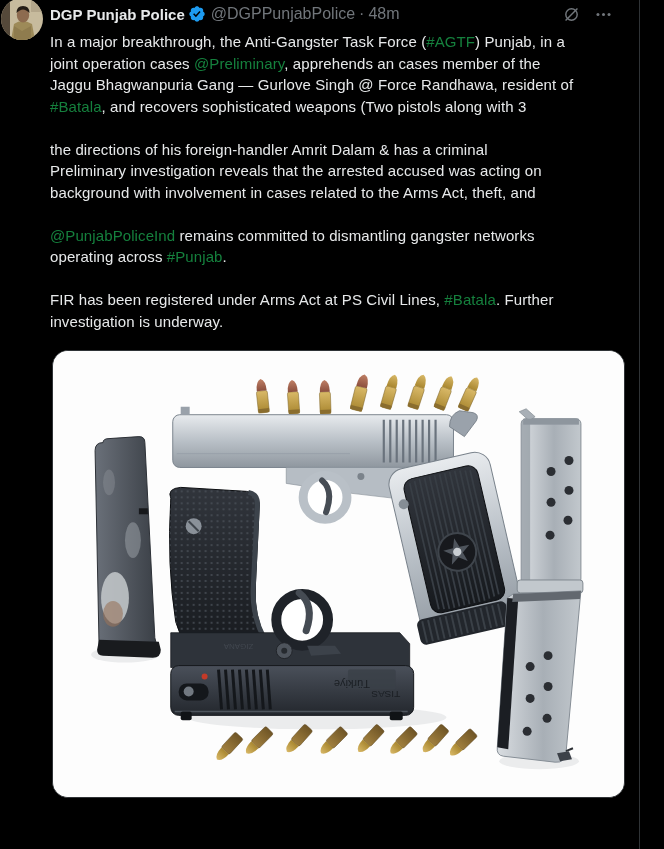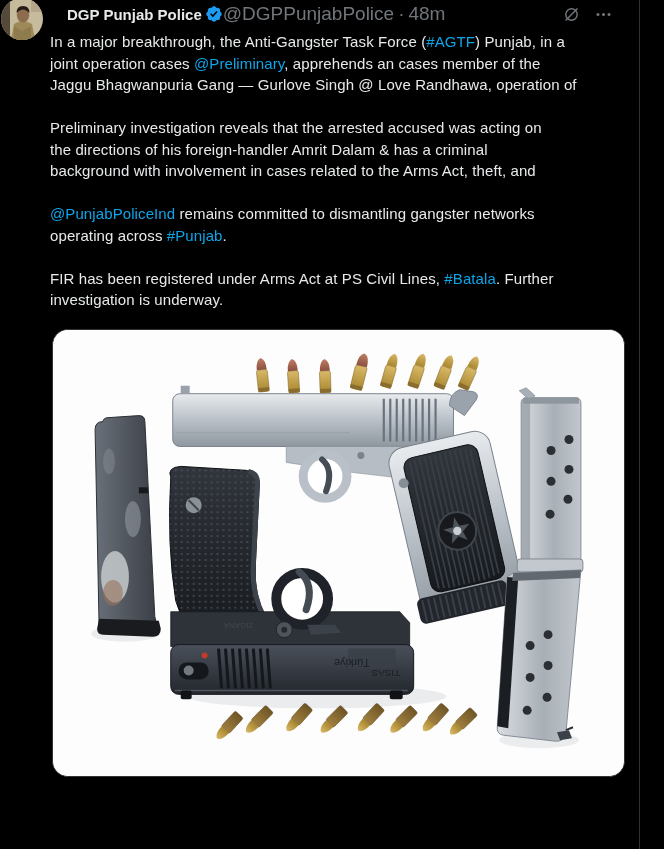--- a/index.html
+++ b/index.html
@@ -4,30 +4,30 @@
 <style>
   html,body{margin:0;padding:0;background:#000;}
   .stage{position:relative;width:664px;height:849px;background:#000;overflow:hidden;
          font-family:"Liberation Sans","DejaVu Sans",sans-serif;}
   .col-divider{position:absolute;left:639px;top:0;width:1px;height:849px;background:#2f3336;}
   .avatar{position:absolute;left:1px;top:-2px;width:42px;height:42px;border-radius:50%;
           overflow:hidden;cursor:pointer;}
   .avatar svg{display:block;}
   .content{position:absolute;left:50px;top:3px;width:579px;}
   .header-row{display:flex;align-items:center;height:22px;}
-  .disp-name{font-size:15px;font-weight:700;color:#e7e9ea;white-space:nowrap;cursor:pointer;margin-left:17px;}
+  .disp-name{font-size:15px;font-weight:700;color:#e7e9ea;white-space:nowrap;cursor:pointer;}
   .badge{margin-left:3px;flex:0 0 auto;display:flex;align-items:center;}
-  .handle-group{font-size:19px;color:#71767b;white-space:nowrap;display:flex;gap:4px;cursor:pointer;}
+  .handle-group{margin-left:5px;font-size:16px;color:#71767b;white-space:nowrap;display:flex;gap:4px;cursor:pointer;}
   .header-actions{margin-left:auto;display:flex;align-items:center;gap:12px;padding-right:16px;}
   .icon-btn{width:20px;height:20px;display:flex;align-items:center;justify-content:center;cursor:pointer;}
   .tweet-body{margin-top:6px;font-size:15px;line-height:21.5px;color:#e7e9ea;letter-spacing:0.1px;}
   .tweet-paragraph{margin:0;}
   .tweet-paragraph + .tweet-paragraph{margin-top:21.5px;}
   .tweet-line{display:block;white-space:nowrap;}
-  .tweet-link{color:#0ea5e9;text-decoration:none;cursor:pointer;}
+  .tweet-link{color:#15803d;text-decoration:none;cursor:pointer;}
   .media{margin-top:18px;margin-left:2px;width:571px;height:446px;border:1px solid #2f3336;
          border-radius:16px;background:#fff;overflow:hidden;cursor:pointer;}
   .media svg{display:block;}
   text.engraving{font-family:"Liberation Sans","DejaVu Sans",sans-serif;}
 </style>
 </head>
 <body>
 
 <div class="stage">
   <div class="col-divider"></div>
@@ -72,25 +72,26 @@
             <circle cx="19" cy="12" r="1.9" fill="#71767b"></circle>
           </svg>
         </span>
       </span>
     </div>
 
     <div class="tweet-body">
         <p class="tweet-paragraph">
           <span class="tweet-line"><span>In a major breakthrough, the Anti-Gangster Task Force (</span><a class="tweet-link">#AGTF</a><span>) Punjab, in a</span></span>
           <span class="tweet-line"><span>joint operation cases </span><a class="tweet-link">@Preliminary</a><span>, apprehends an cases member of the</span></span>
-          <span class="tweet-line"><span>Jaggu Bhagwanpuria Gang — Gurlove Singh @ Love Randhawa, operation of</span></span>
+          <span class="tweet-line"><span>Jaggu Bhagwanpuria Gang — Gurlove Singh @ Force Randhawa, resident of</span></span>
+          <span class="tweet-line"><a class="tweet-link">#Batala</a><span>, and recovers sophisticated weapons (Two pistols along with 3</span></span>
         </p>
         <p class="tweet-paragraph">
+          <span class="tweet-line"><span>the directions of his foreign-handler Amrit Dalam &amp; has a criminal</span></span>
           <span class="tweet-line"><span>Preliminary investigation reveals that the arrested accused was acting on</span></span>
-          <span class="tweet-line"><span>the directions of his foreign-handler Amrit Dalam &amp; has a criminal</span></span>
           <span class="tweet-line"><span>background with involvement in cases related to the Arms Act, theft, and</span></span>
         </p>
         <p class="tweet-paragraph">
           <span class="tweet-line"><a class="tweet-link">@PunjabPoliceInd</a><span> remains committed to dismantling gangster networks</span></span>
           <span class="tweet-line"><span>operating across </span><a class="tweet-link">#Punjab</a><span>.</span></span>
         </p>
         <p class="tweet-paragraph">
           <span class="tweet-line"><span>FIR has been registered under Arms Act at PS Civil Lines, </span><a class="tweet-link">#Batala</a><span>. Further</span></span>
           <span class="tweet-line"><span>investigation is underway.</span></span>
         </p>

